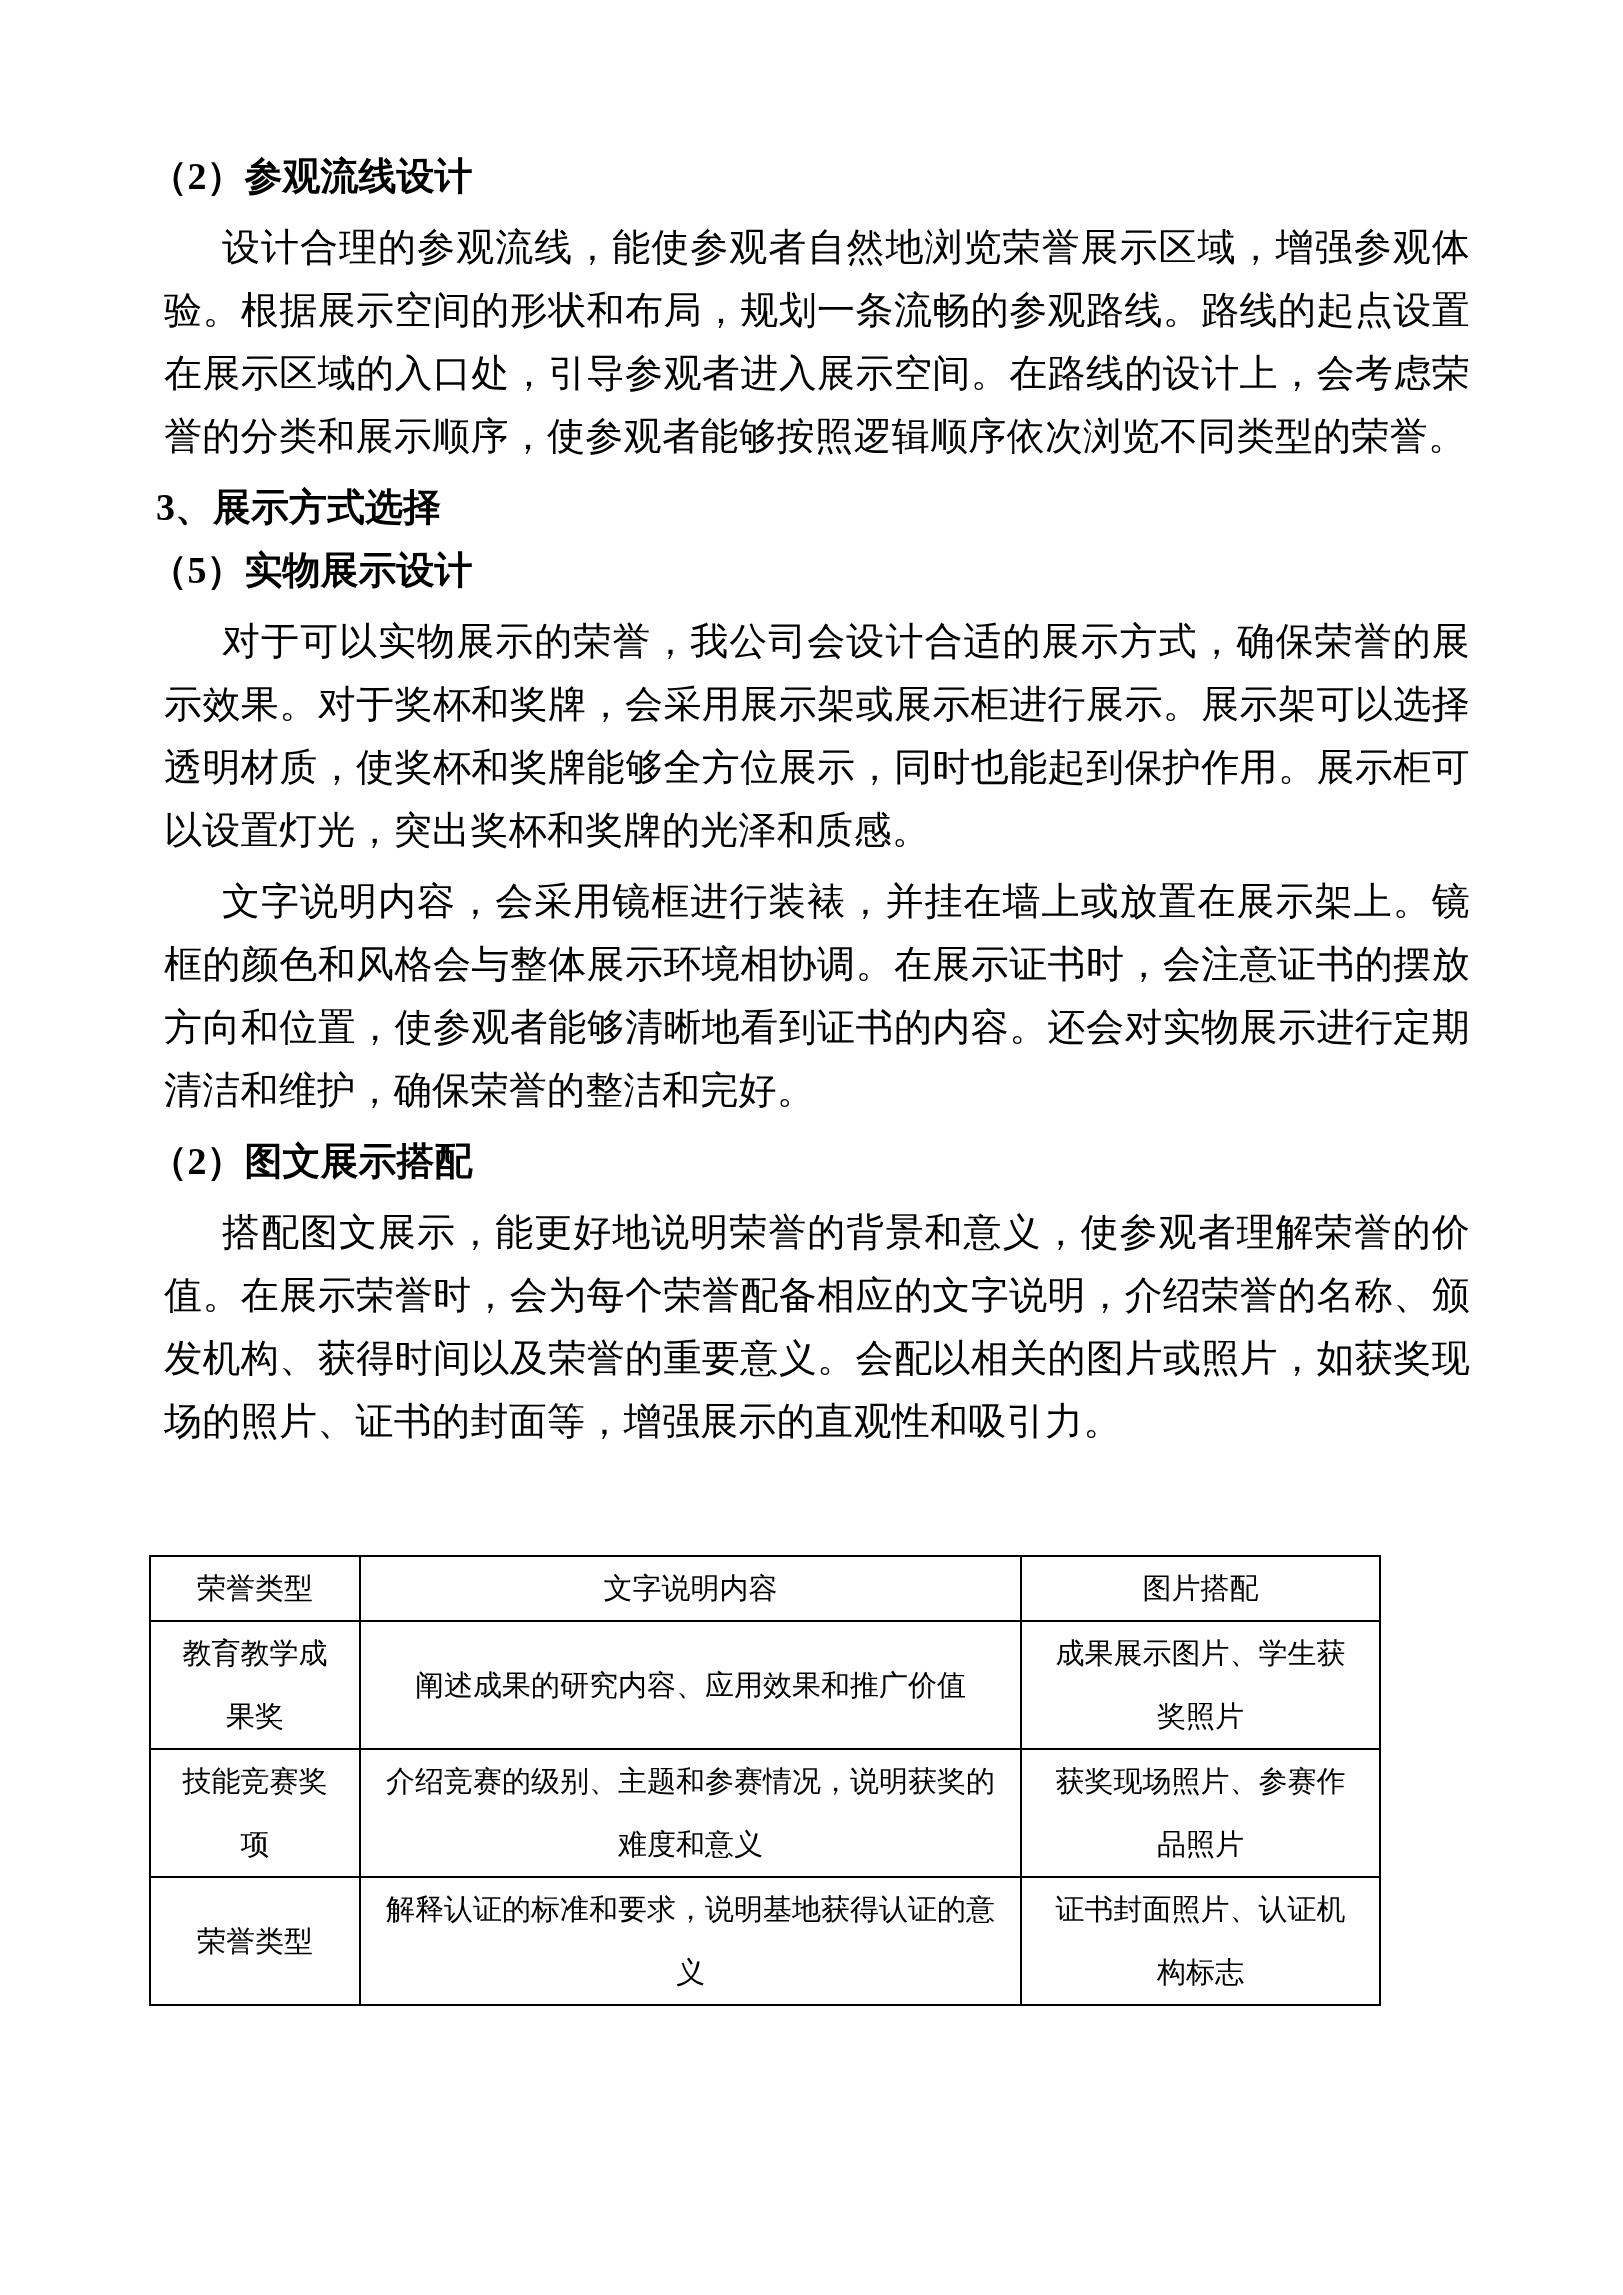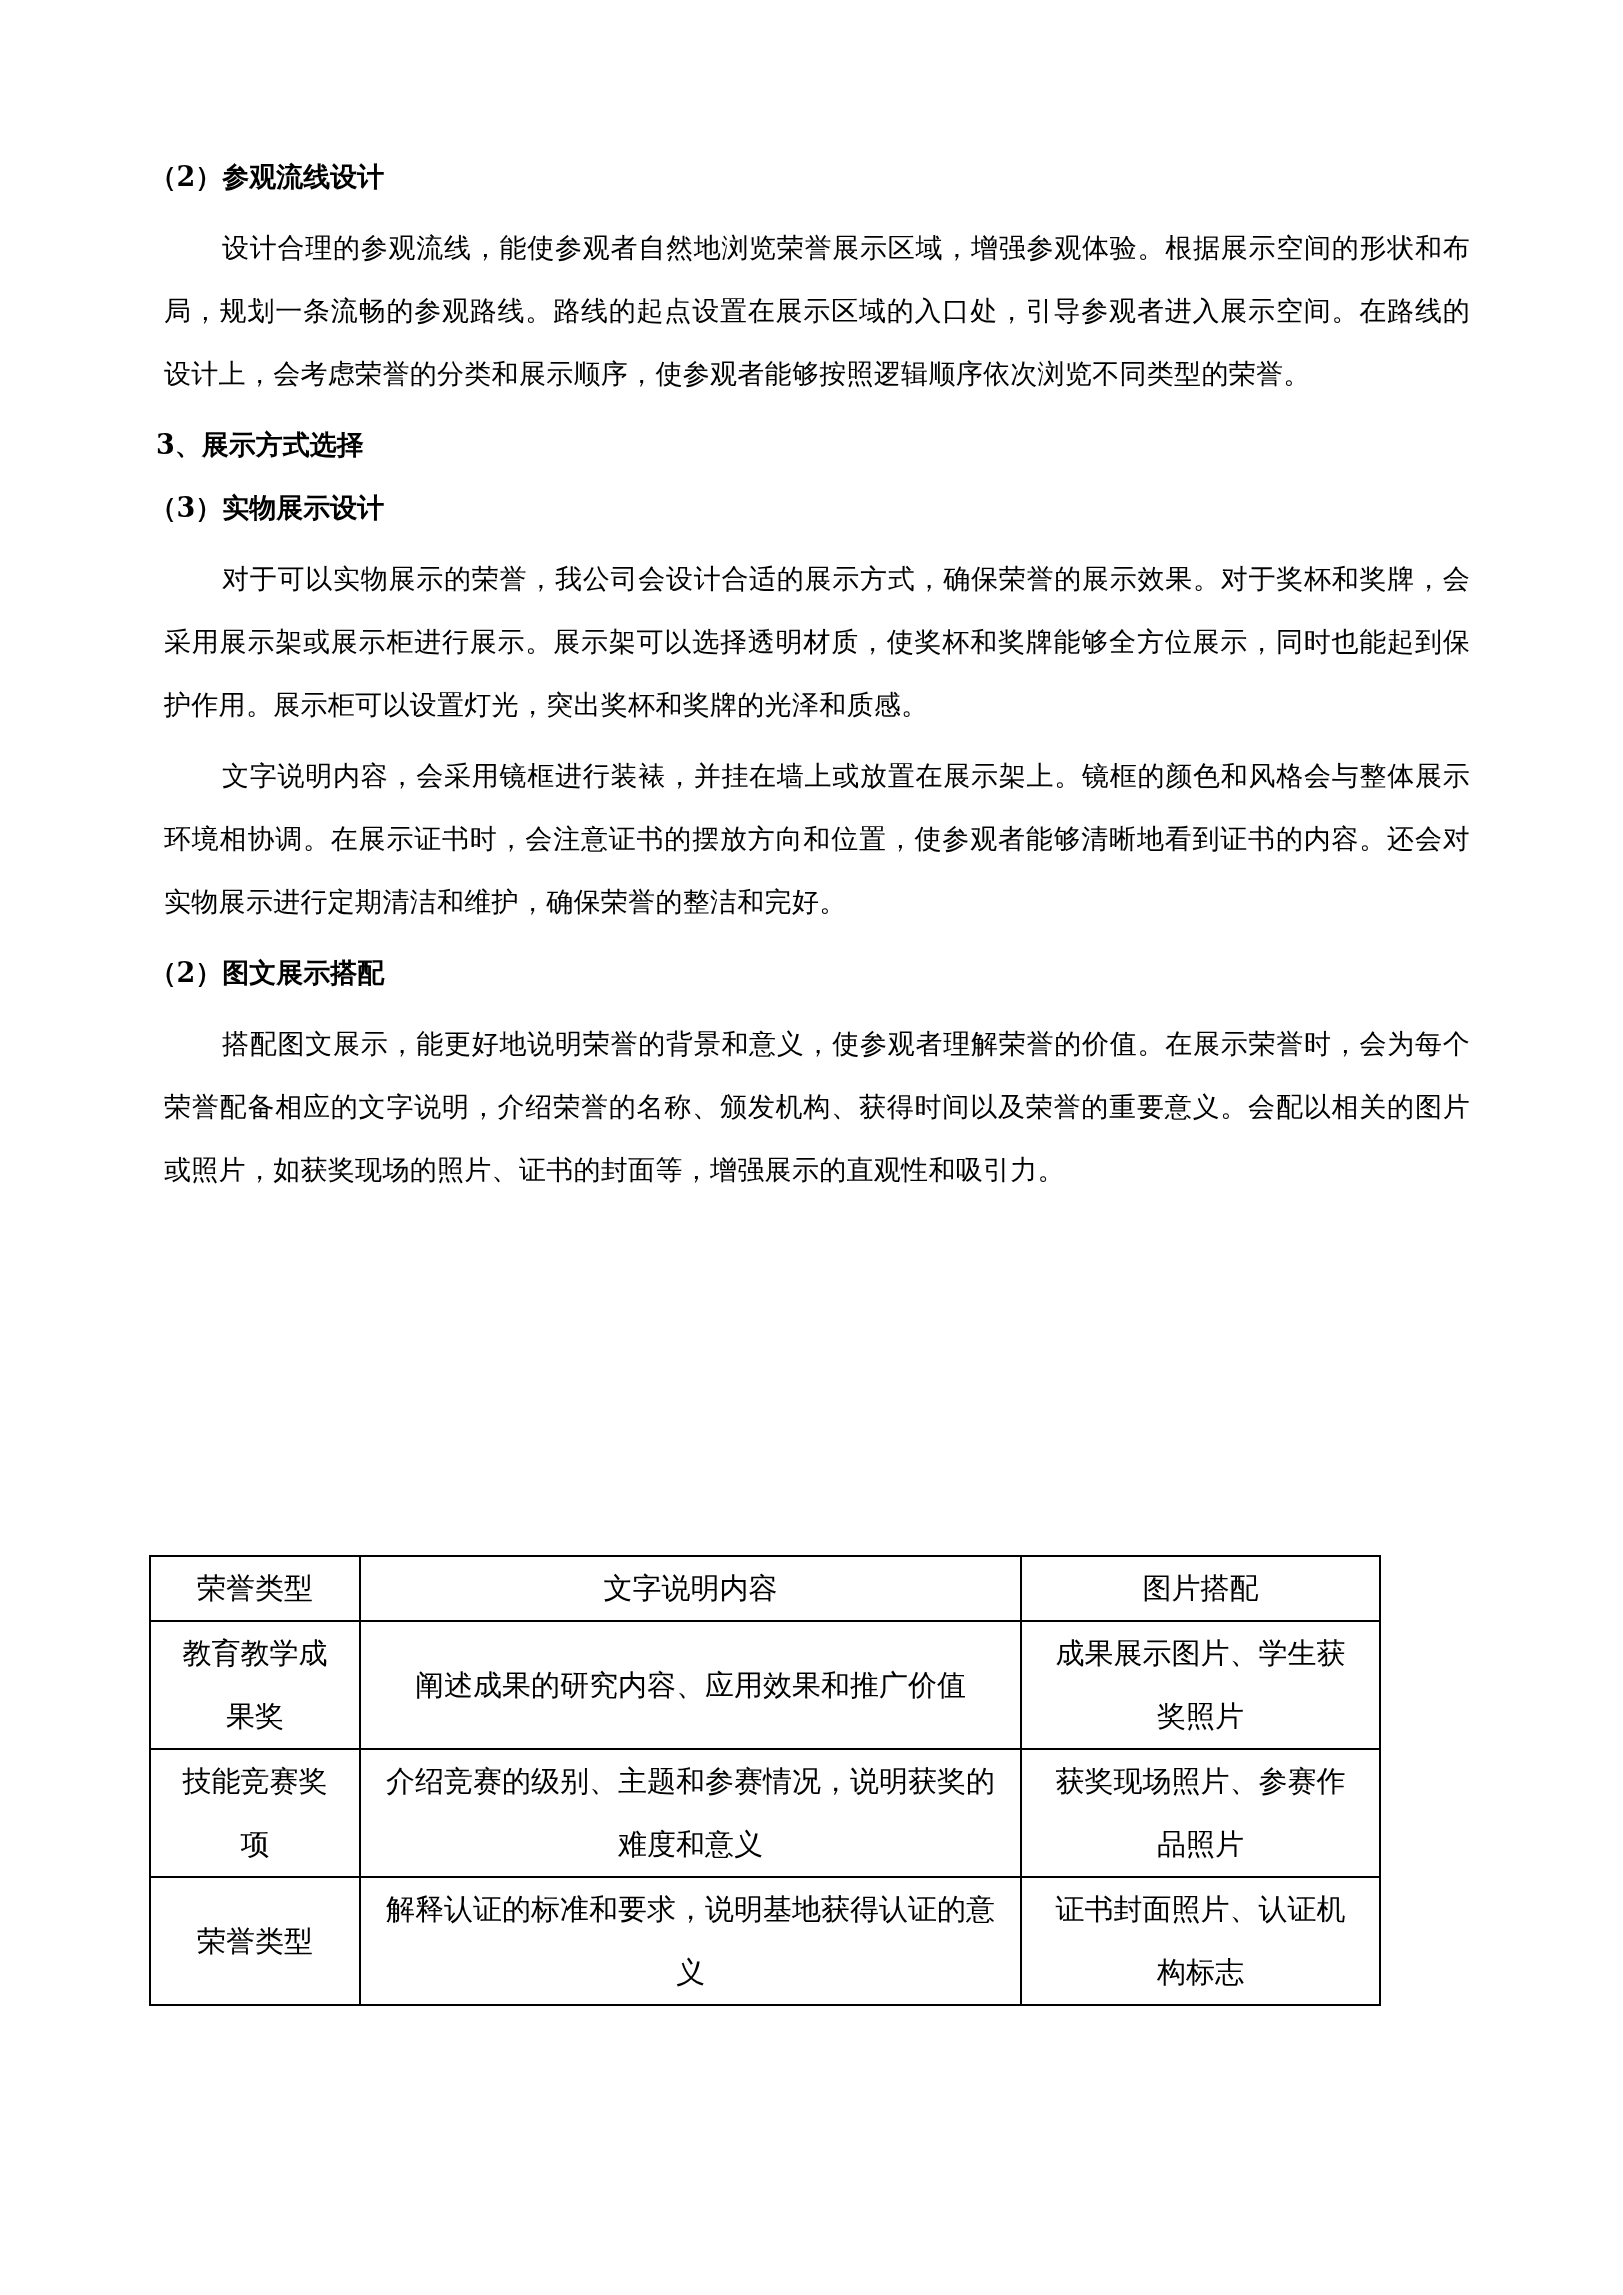--- a/index.html
+++ b/index.html
@@ -3,21 +3,21 @@
 <meta charset="utf-8">
 <style>
   html, body { margin: 0; padding: 0; background: #ffffff; }
   body {
     width: 1623px; height: 2295px; position: relative; overflow: hidden;
     font-family: "DejaVu Serif", "Liberation Serif", serif;
     color: #000000;
   }
   .content {
     position: absolute; left: 156px; top: 145px; width: 1322px;
-    font-size: 27px; line-height: 63px;
+    font-size: 38px; line-height: 63px; font-family: Liberation Serif, serif;
   }
   .h-sub { font-weight: bold; margin: 0; padding-left: 0; text-indent: -6.5px; white-space: nowrap; }
   .h-sec { font-weight: bold; margin: 0; white-space: nowrap; }
   .para { margin: 8px; text-indent: 58px; text-align: justify; letter-spacing: 0.3px; }
   table.honors {
     position: absolute; left: 149px; top: 1555px; width: 1232px;
     border-collapse: collapse; font-size: 29px; line-height: 63px;
     font-family: "DejaVu Serif", "Liberation Serif", serif;
   }
   table.honors td, table.honors th {
@@ -28,21 +28,21 @@
   table.honors td { height: 125px; }
   col.c1 { width: 224px; } col.c2 { width: 717px; } col.c3 { width: 385px; }
 </style>
 </head>
 <body>
 
 <div class="content">
   <p class="h-sub">（2）参观流线设计</p>
   <p class="para">设计合理的参观流线，能使参观者自然地浏览荣誉展示区域，增强参观体验。根据展示空间的形状和布局，规划一条流畅的参观路线。路线的起点设置在展示区域的入口处，引导参观者进入展示空间。在路线的设计上，会考虑荣誉的分类和展示顺序，使参观者能够按照逻辑顺序依次浏览不同类型的荣誉。</p>
   <p class="h-sec">3、展示方式选择</p>
-  <p class="h-sub">（3）实物展示设计</p>
+  <p class="h-sub">（5）实物展示设计</p>
   <p class="para">对于可以实物展示的荣誉，我公司会设计合适的展示方式，确保荣誉的展示效果。对于奖杯和奖牌，会采用展示架或展示柜进行展示。展示架可以选择透明材质，使奖杯和奖牌能够全方位展示，同时也能起到保护作用。展示柜可以设置灯光，突出奖杯和奖牌的光泽和质感。</p>
   <p class="para">文字说明内容，会采用镜框进行装裱，并挂在墙上或放置在展示架上。镜框的颜色和风格会与整体展示环境相协调。在展示证书时，会注意证书的摆放方向和位置，使参观者能够清晰地看到证书的内容。还会对实物展示进行定期清洁和维护，确保荣誉的整洁和完好。</p>
   <p class="h-sub">（2）图文展示搭配</p>
   <p class="para">搭配图文展示，能更好地说明荣誉的背景和意义，使参观者理解荣誉的价值。在展示荣誉时，会为每个荣誉配备相应的文字说明，介绍荣誉的名称、颁发机构、获得时间以及荣誉的重要意义。会配以相关的图片或照片，如获奖现场的照片、证书的封面等，增强展示的直观性和吸引力。</p>
 </div>
 
 <table class="honors">
   <colgroup>
       <col class="c1">
       <col class="c2">

